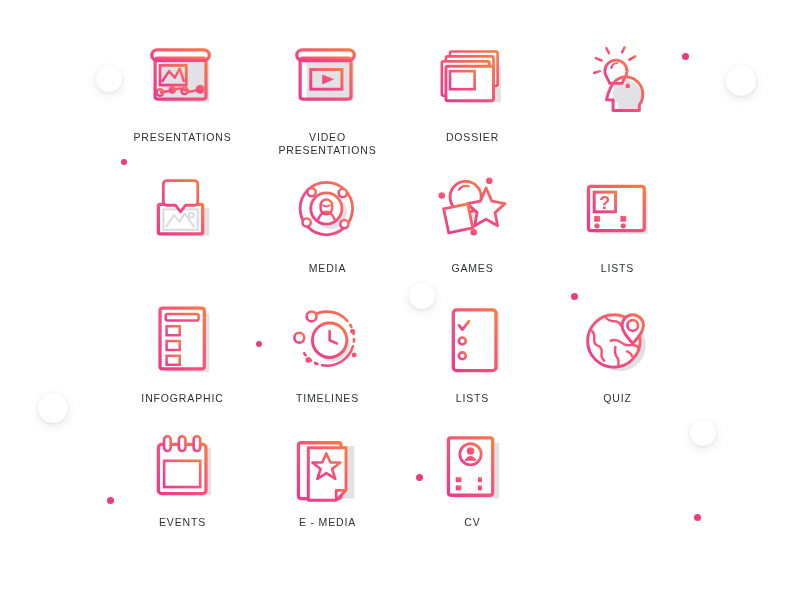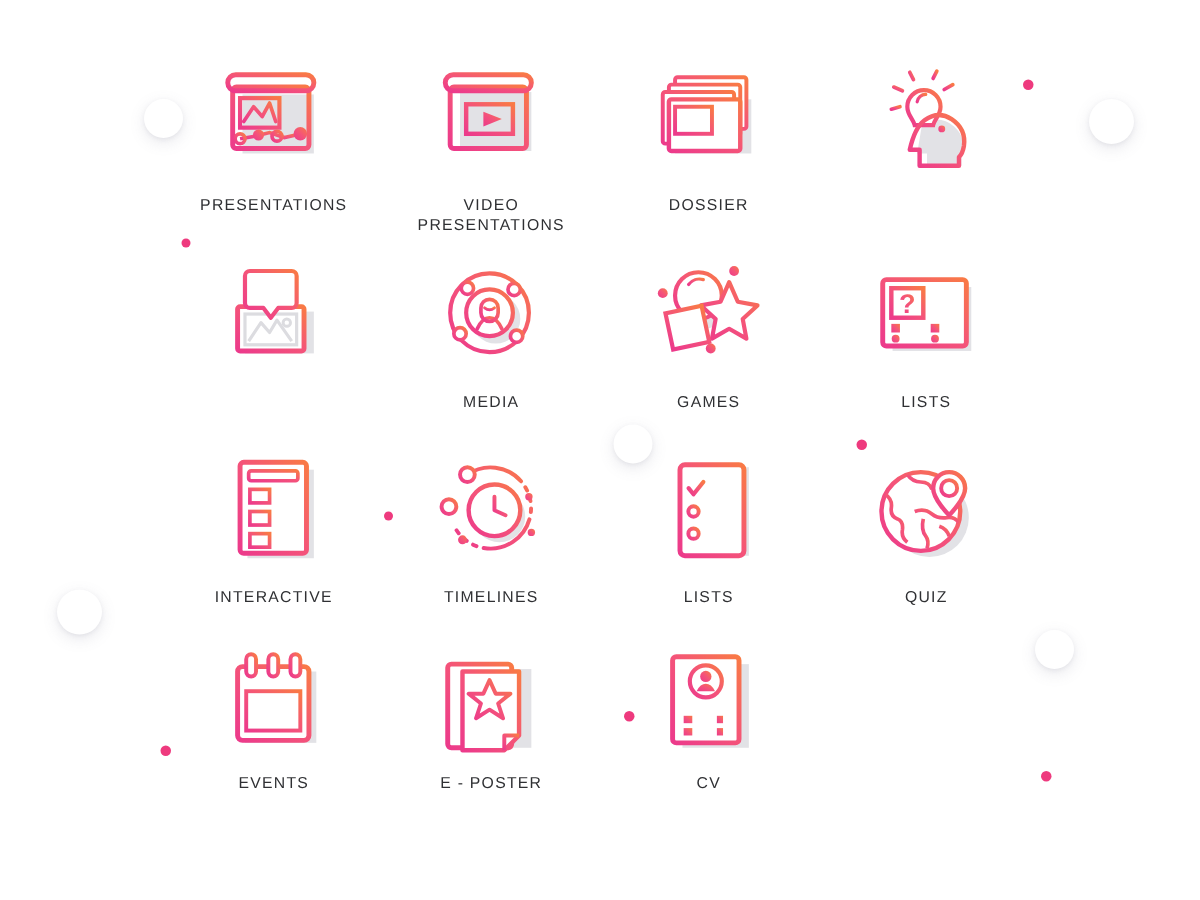--- a/index.html
+++ b/index.html
@@ -338,21 +338,21 @@
           <line x1="38" y1="43" x2="38" y2="50" stroke="url(#g9)" stroke-width="3"></line>
           <line x1="38" y1="61" x2="38" y2="68" stroke="url(#g9)" stroke-width="3"></line>
           <line x1="53" y1="34" x2="68" y2="34" stroke="url(#g9)" stroke-width="3" stroke-linecap="round"></line>
           <line x1="53" y1="41" x2="63" y2="41" stroke="url(#g9)" stroke-width="3" stroke-linecap="round"></line>
           <line x1="53" y1="52" x2="68" y2="52" stroke="url(#g9)" stroke-width="3" stroke-linecap="round"></line>
           <line x1="53" y1="59" x2="63" y2="59" stroke="url(#g9)" stroke-width="3" stroke-linecap="round"></line>
           <line x1="53" y1="70" x2="68" y2="70" stroke="url(#g9)" stroke-width="3" stroke-linecap="round"></line>
           <line x1="53" y1="77" x2="63" y2="77" stroke="url(#g9)" stroke-width="3" stroke-linecap="round"></line>
         </svg>
       </div>
-      <div class="cell-label">INTERACTIVE</div>
+      <div class="cell-label">INFOGRAPHIC</div>
     </div>
 
     <div class="cell row3">
       <div class="icon-wrap">
         <svg viewBox="0 0 100 100">
           <defs>
             <linearGradient id="g10" x1="1" y1="0" x2="0" y2="1">
               <stop offset="0%" stop-color="#f97a45"></stop>
                 <stop offset="50%" stop-color="#f4537a"></stop>
                 <stop offset="100%" stop-color="#ec3a8b"></stop>
@@ -471,21 +471,21 @@
           <line x1="30" y1="13" x2="30" y2="24" stroke="url(#g15)" stroke-width="3" stroke-linecap="round"></line>
           <line x1="24" y1="17" x2="36" y2="17" stroke="url(#g15)" stroke-width="3" stroke-linecap="round"></line>
           <line x1="62" y1="13" x2="62" y2="24" stroke="url(#g15)" stroke-width="3" stroke-linecap="round"></line>
           <line x1="56" y1="17" x2="68" y2="17" stroke="url(#g15)" stroke-width="3" stroke-linecap="round"></line>
           <polygon points="48,31 53,42 65,42 55,50 59,62 48,55 37,62 41,50 31,42 43,42" fill="#fff" stroke="url(#g15)" stroke-width="3.2" stroke-linejoin="round"></polygon>
           <line x1="33" y1="67" x2="65" y2="67" stroke="url(#g15)" stroke-width="3.2" stroke-linecap="round"></line>
           <line x1="33" y1="74" x2="65" y2="74" stroke="url(#g15)" stroke-width="3.2" stroke-linecap="round"></line>
           <line x1="33" y1="81" x2="54" y2="81" stroke="url(#g15)" stroke-width="3.2" stroke-linecap="round"></line>
         </svg>
       </div>
-      <div class="cell-label">E - POSTER</div>
+      <div class="cell-label">E - MEDIA</div>
     </div>
 
     <div class="cell row4">
       <div class="icon-wrap">
         <svg viewBox="0 0 100 100">
           <defs>
             <linearGradient id="g16" x1="1" y1="0" x2="0" y2="1">
               <stop offset="0%" stop-color="#f97a45"></stop>
                 <stop offset="50%" stop-color="#f4537a"></stop>
                 <stop offset="100%" stop-color="#ec3a8b"></stop>

